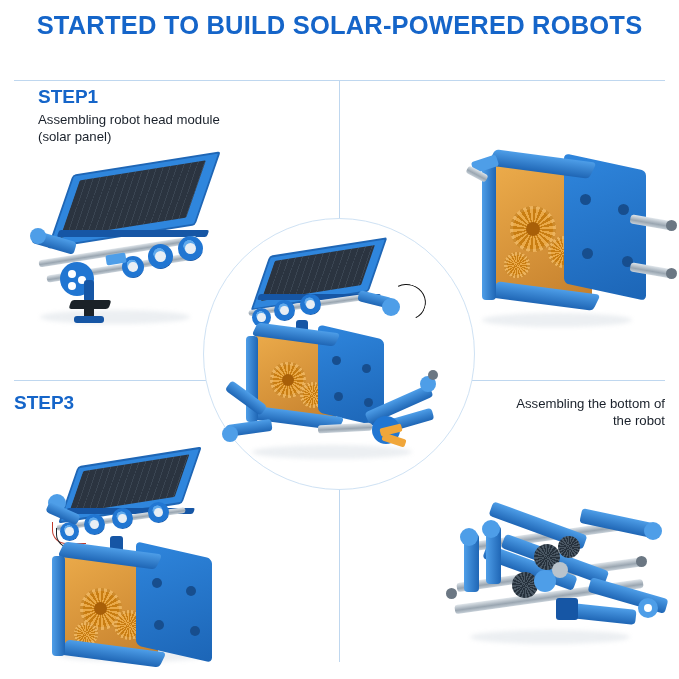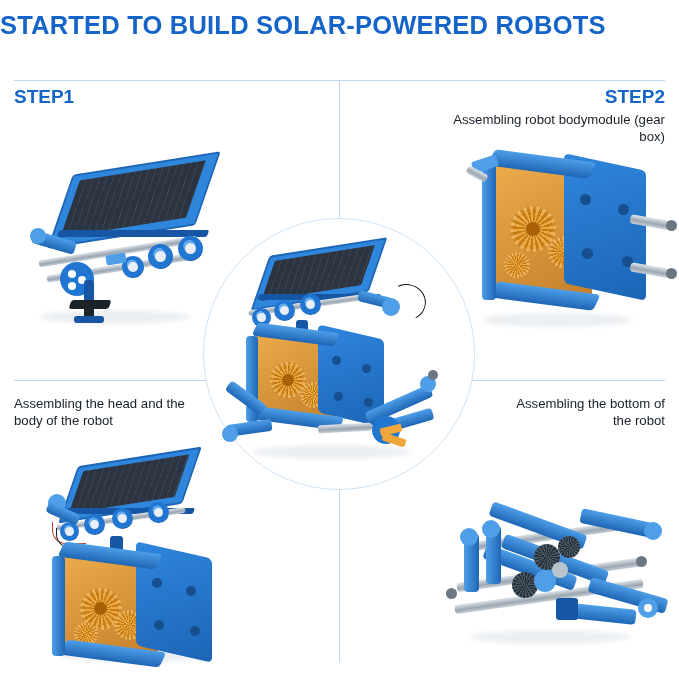--- a/index.html
+++ b/index.html
@@ -12,21 +12,21 @@
   #page {
     position: relative;
     width: 679px; height: 679px;
     background: #ffffff;
   }
 
   
   .header {
     position: absolute;
     top: 10px; left: 0; width: 679px;
-    text-align: left;
+    text-align: center;
   }
   .title {
     font-size: 25.5px;
     font-weight: bold;
     color: #1565c9;
     letter-spacing: 0.2px;
     line-height: 30px;
     white-space: nowrap;
   }
   .subtitle {
@@ -185,31 +185,28 @@
 <div id="page">
 
   <div class="header">
     <div class="title">STARTED TO BUILD SOLAR-POWERED ROBOTS</div>
   </div>
 
   <div class="h-divider" style="top:80px;"></div>
   <div class="h-divider" style="top:380px;"></div>
   <div class="v-divider"></div>
 
-  <div class="step step-left" id="step1" style="width:210px;">
+  <div class="step step-left" id="step1" style="width:210px;margin-left:24px;">
     <div class="step-title">STEP1</div>
-  </div>
-
-  <div class="step step-right" id="step2" style="width:230px;">
-    <div class="step-title">STEP2</div>
-    <div class="step-desc">Assembling robot bodymodule (gear box)</div>
-  </div>
+    <div class="step-desc">Assembling robot head module (solar panel)</div>
+  </div>
+
 
   <div class="step step-left" id="step3" style="width:180px;">
-    <div class="step-desc">Assembling the head and the body of the robot</div>
+    <div class="step-title">STEP3</div>
   </div>
 
   <div class="step step-right" id="step4" style="width:170px;">
     <div class="step-desc">Assembling the bottom of the robot</div>
   </div>
 
   <div class="art" style="left:10px; top:160px; width:220px; height:170px;">
     <div class="pc shadow-soft" style="left:30px; top:150px; width:150px; height:14px;"></div>
 
     <div class="pc solar-frame" style="left:50px; top:5px; width:148px; height:70px;

